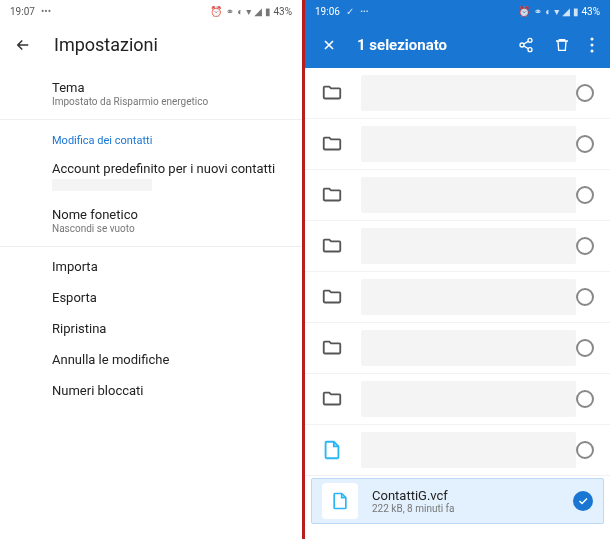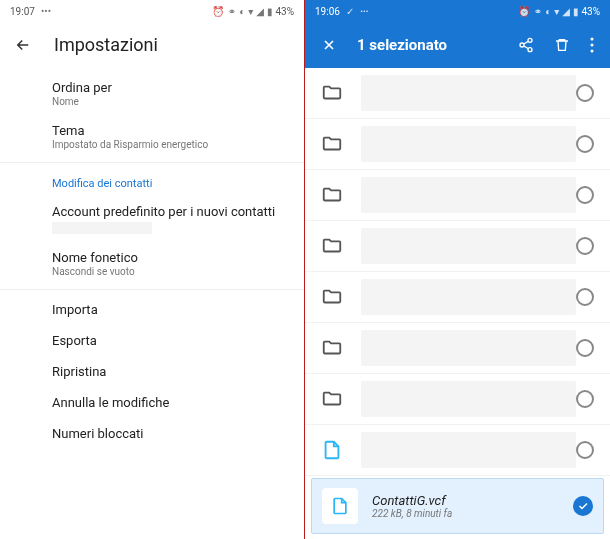--- a/index.html
+++ b/index.html
@@ -1,18 +1,18 @@
 <!DOCTYPE html>
 <html><head>
 <meta charset="utf-8">
 <style>
 * { margin: 0; padding: 0; box-sizing: border-box; font-family: Roboto, -apple-system, sans-serif; }
 body { width: 610px; height: 539px; display: flex; background: #fff; }
 .screen { width: 305px; height: 539px; position: relative; overflow: hidden; }
-.screen-left { border-right: 1px solid #b91c1c; }
+.screen-left { border-right: 3px solid #b91c1c; }
 
 .statusbar { height: 22px; display: flex; align-items: center; justify-content: space-between; padding: 0 10px; font-size: 10px; color: #555; }
 .statusbar-right { background: #1976d2; color: #fff; }
 .sb-left { display: flex; align-items: center; gap: 6px; }
 .sb-right { display: flex; align-items: center; gap: 3px; }
 .sb-icon { opacity: 0.8; }
 
 .appbar-left { height: 46px; display: flex; align-items: center; padding: 0 14px; gap: 22px; border-bottom: 1px solid transparent; }
 .appbar-title { font-size: 18px; font-weight: 400; color: #222; }
 .back-icon { width: 18px; height: 18px; }
@@ -28,21 +28,21 @@
 .section-header { font-size: 11px; color: #1976d2; font-weight: 400; padding: 10px 16px 6px 52px; }
 .divider { height: 1px; background: #eee; margin: 4px 0; }
 
 .file-list { background: #fff; }
 .file-row { display: flex; align-items: center; height: 51px; padding: 0 16px; border-bottom: 1px solid #f2f2f2; }
 .file-icon { width: 22px; height: 22px; margin-right: 18px; color: #555; }
 .file-content { flex: 1; height: 36px; }
 .file-placeholder { width: 100%; height: 100%; background: #f4f4f4; border-radius: 2px; }
 .radio { width: 18px; height: 18px; border: 2px solid #888; border-radius: 50%; }
 
-.file-row.selected { background: #e3f0fd; border: 1px solid #bbd8f5; margin: 2px 6px 0 6px; border-radius: 2px; padding: 0 10px; height: 56px; font-style: italic; }
+.file-row.selected { background: #e3f0fd; border: 1px solid #bbd8f5; margin: 2px 6px 0 6px; border-radius: 2px; padding: 0 10px; height: 46px; }
 .file-row.selected .file-iconbox { width: 36px; height: 36px; background: #fff; border-radius: 4px; display: flex; align-items: center; justify-content: center; margin-right: 14px; }
 .file-name { font-size: 13px; color: #222; }
 .file-meta { font-size: 10px; color: #777; }
 .check { width: 20px; height: 20px; background: #1976d2; border-radius: 50%; display: flex; align-items: center; justify-content: center; color: #fff; }
 
 .doc-icon-blue { color: #29b6f6; }
 svg { display: block; }
 </style>
 </head>
 <body>
@@ -68,24 +68,20 @@
     <span>
       <svg class="back-icon" viewBox="0 0 24 24" fill="none" stroke="#333" stroke-width="2">
           <path d="M19 12H5M11 18l-6-6 6-6"></path>
         </svg>
     </span>
     <span class="appbar-title">Impostazioni</span>
   </div>
 
   <div class="settings-list">
     <div class="setting-item">
-      <div class="setting-title">Ordina per</div>
-      <div class="setting-sub">Nome</div>
-    </div>
-    <div class="setting-item">
       <div class="setting-title">Tema</div>
       <div class="setting-sub">Impostato da Risparmio energetico</div>
     </div>
 
     <div class="divider"></div>
     <div class="section-header">Modifica dei contatti</div>
 
     <div class="setting-item">
       <div class="setting-title">Account predefinito per i nuovi contatti</div>
       <div class="setting-sub" style="background:#f4f4f4;height:12px;width:100px;margin-top:3px"></div>

